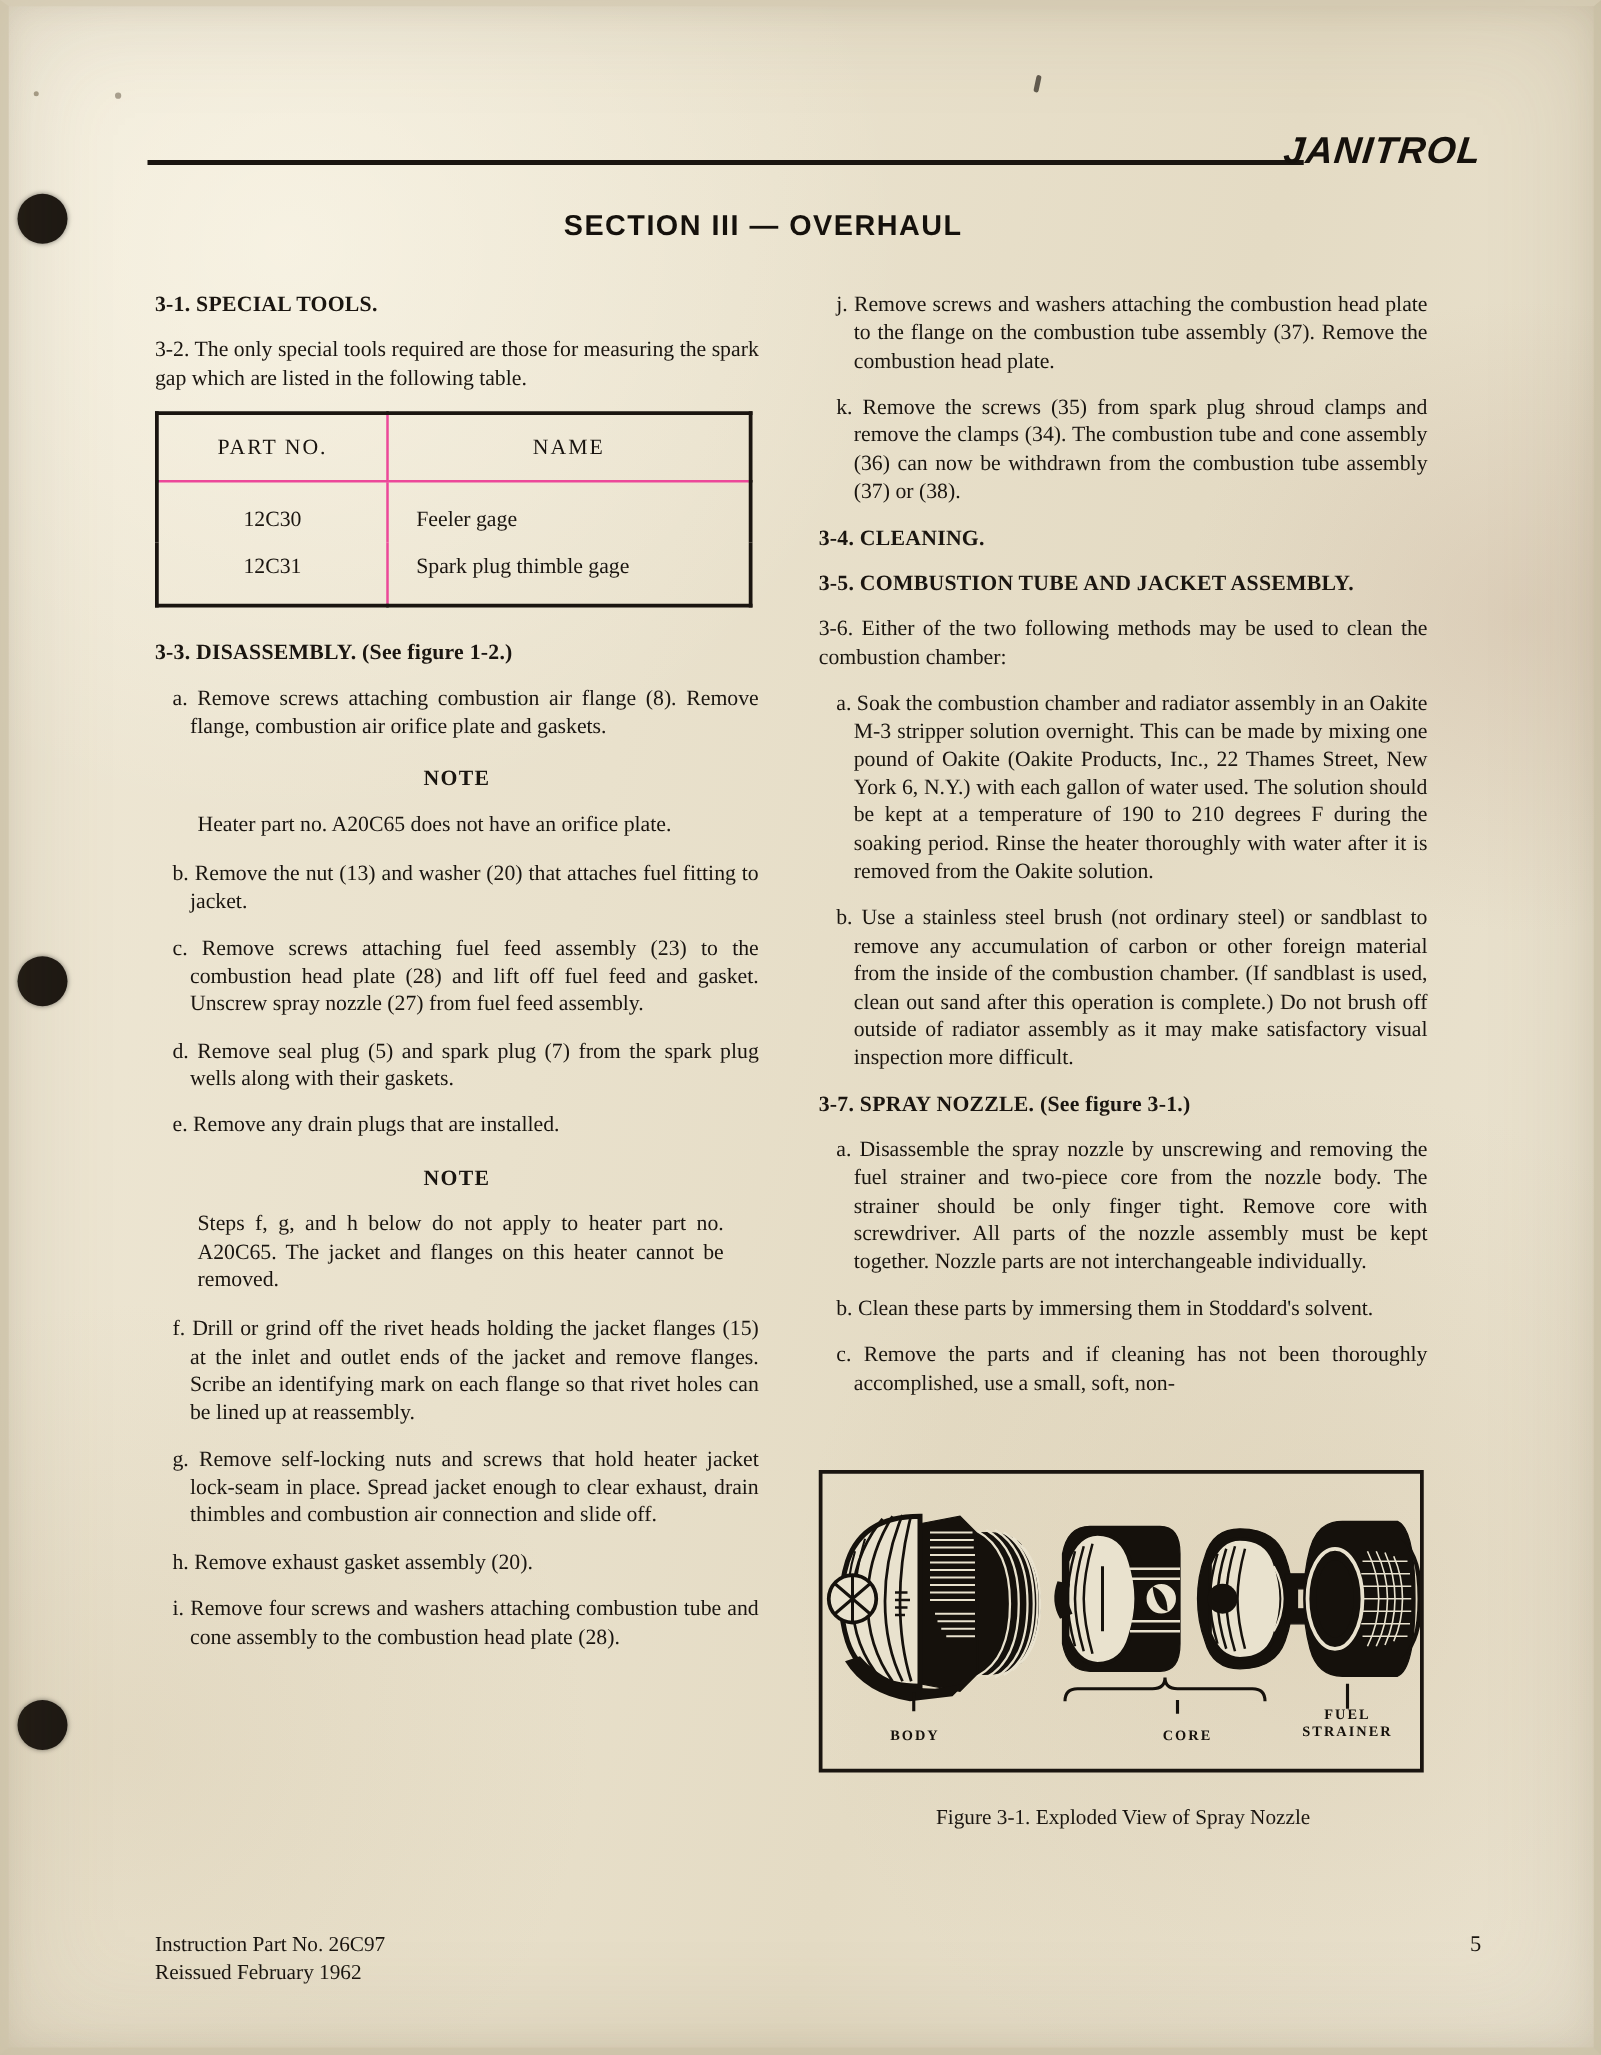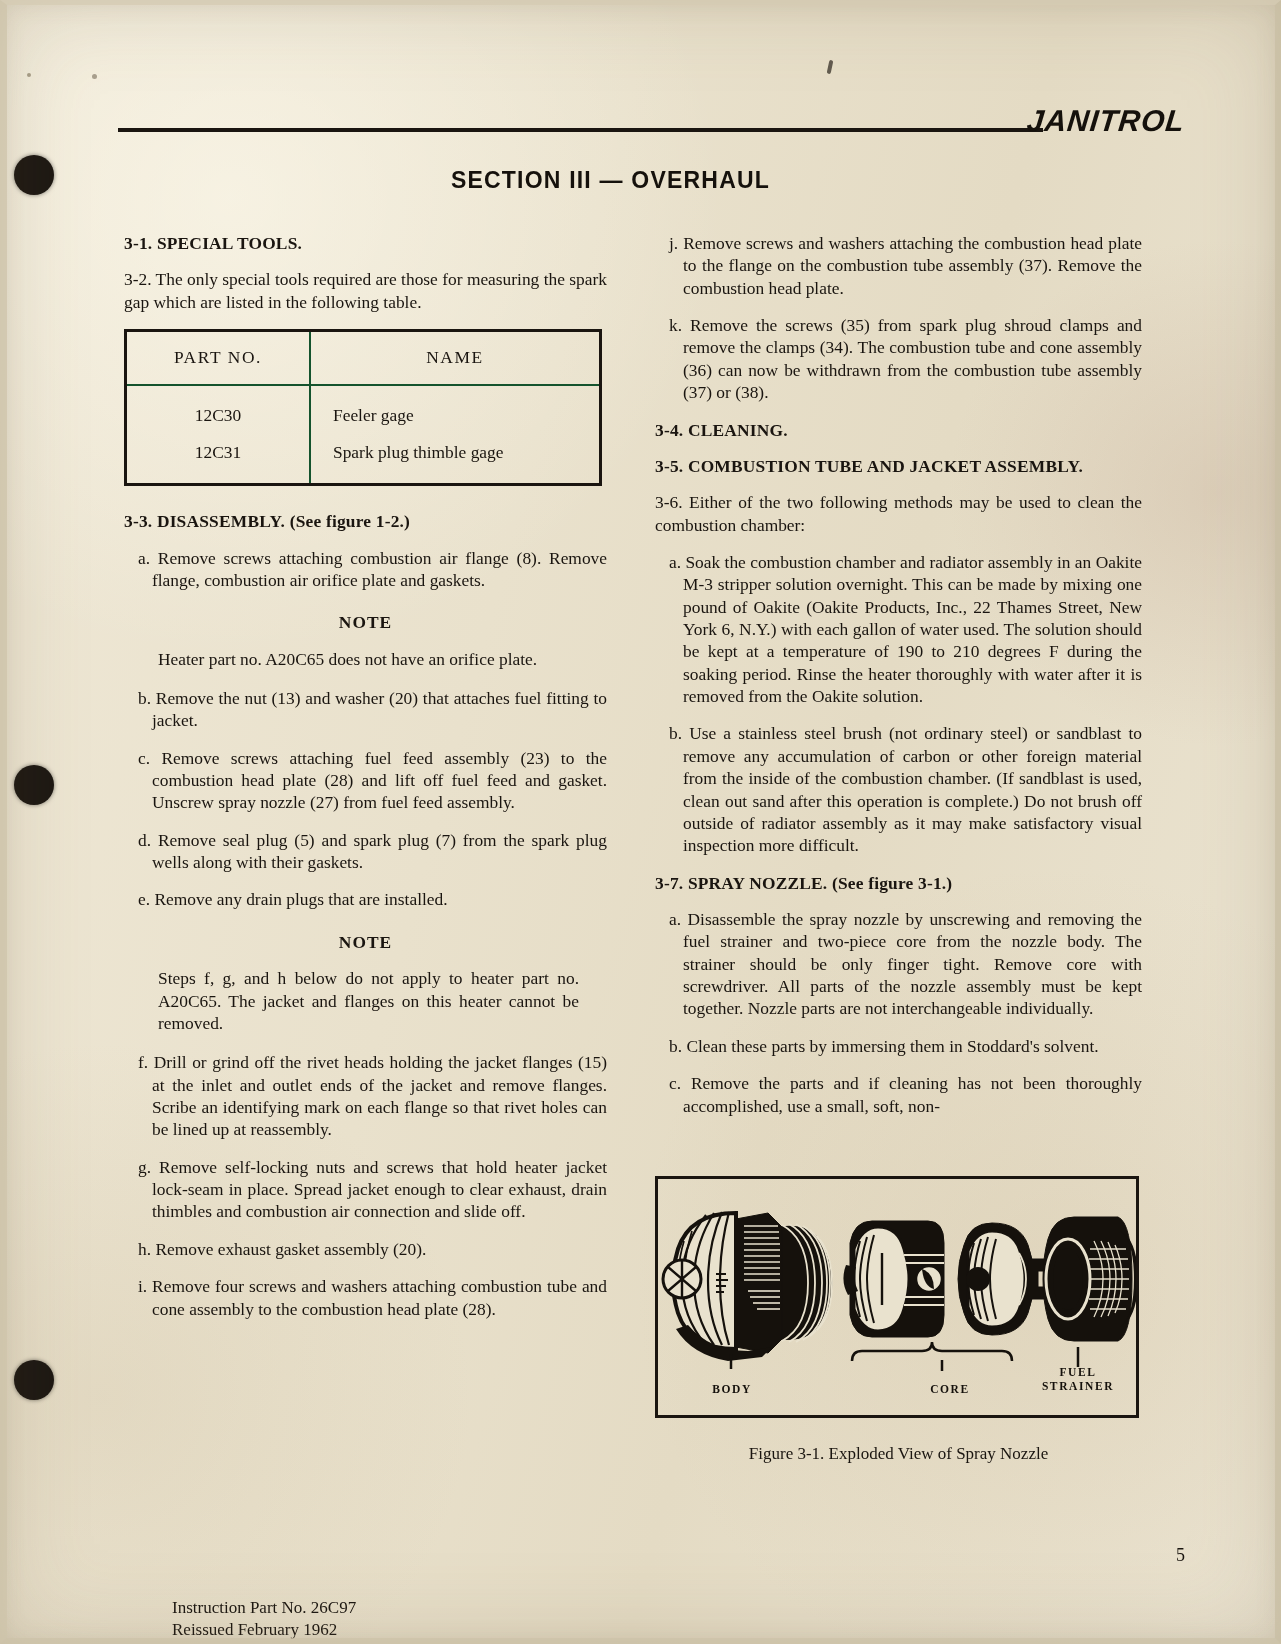--- a/index.html
+++ b/index.html
@@ -108,21 +108,21 @@
   }
 
   
   table.tools{
     border-collapse:collapse;
     margin:16px 0 24px 0;
     width:478px;
     border:3px solid #1a1510;
   }
   table.tools th, table.tools td{
-    border:2px solid #14532d;
+    border:2px solid #ec4899;
     font-size:17.4px;
   }
   table.tools th{
     font-weight:normal;
     letter-spacing:1.6px;
     padding:14px 6px 16px 6px;
     text-align:center;
   }
   table.tools td.pn{ text-align:center; padding:7px 6px; width:170px;}
   table.tools td.nm{ text-align:left; padding:7px 6px 7px 22px; }
@@ -146,22 +146,22 @@
   }
   .fig-label{
     position:absolute;
     font-family:Liberation Serif, serif;
     font-size:11.5px; font-weight:bold; letter-spacing:1.6px;
     color:#15110c; text-align:center; line-height:1.25;
   }
 
   
   .footer{
-    position:absolute; left:124px; top:1597px;
-    font-size:17px; line-height:1.3;margin-left:48px;
+    position:absolute; left:124px; top:1545px;
+    font-size:17px; line-height:1.3;
   }
   .page-num{
     position:absolute; right:96px; top:1545px;
     font-size:18px;
   }
   .stray1{position:absolute;left:27px;top:73px;width:4px;height:4px;border-radius:50%;background:#6a5c44;opacity:.55;}
   .stray2{position:absolute;left:92px;top:74px;width:5px;height:5px;border-radius:50%;background:#5e5140;opacity:.5;}
   .stray3{position:absolute;left:828px;top:60px;width:4px;height:14px;background:#2a241b;opacity:.7;transform:rotate(12deg);border-radius:2px;}
 </style>
 </head>

